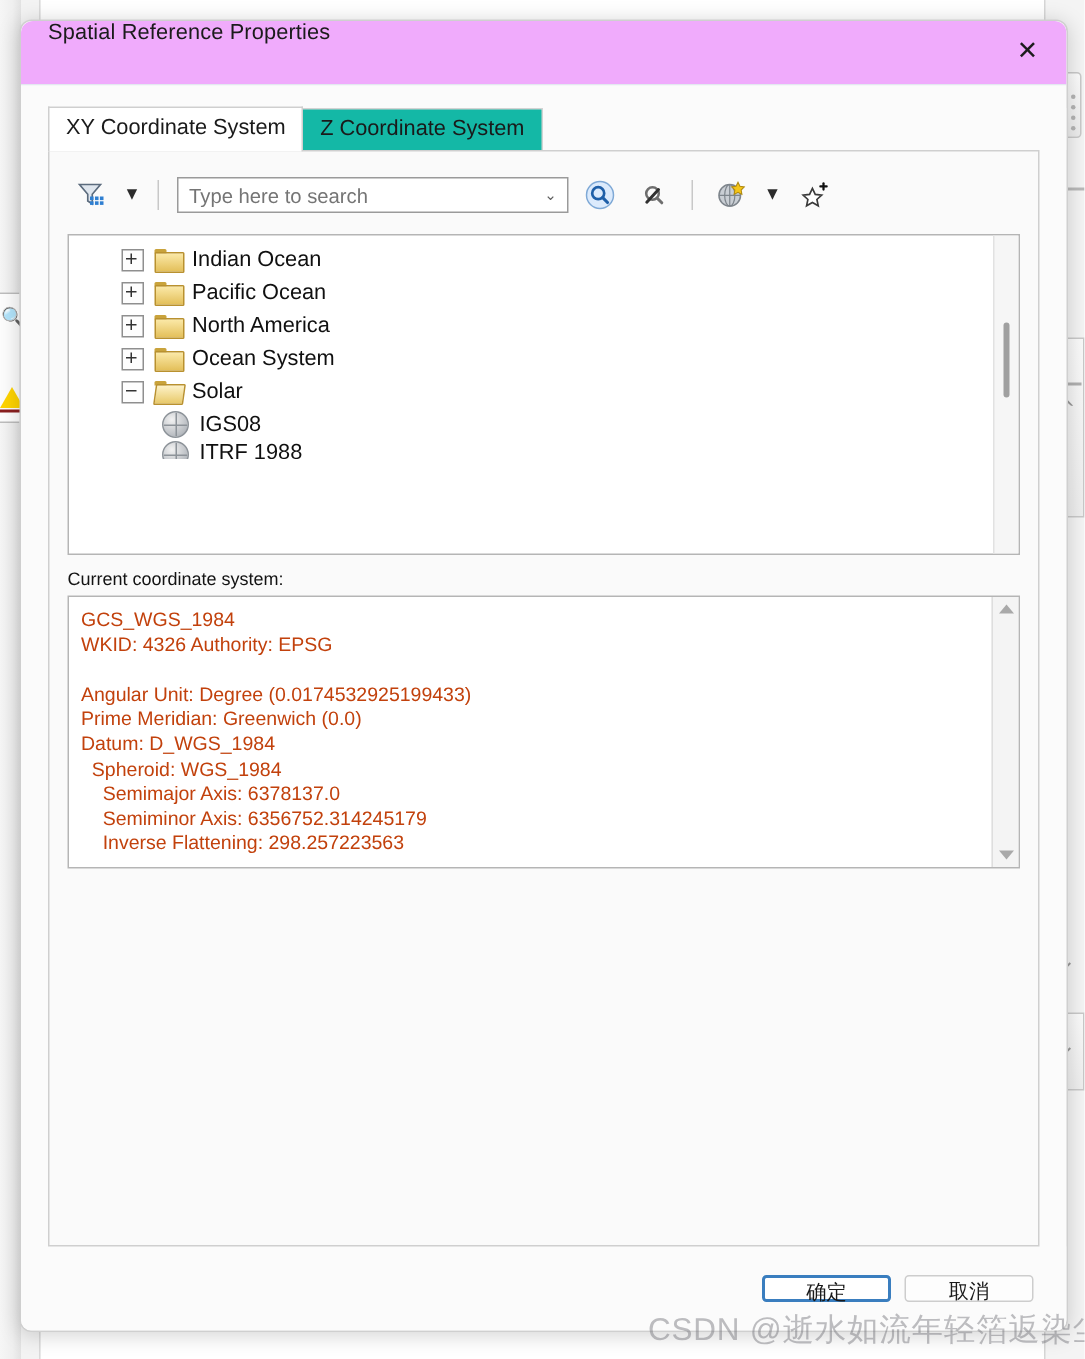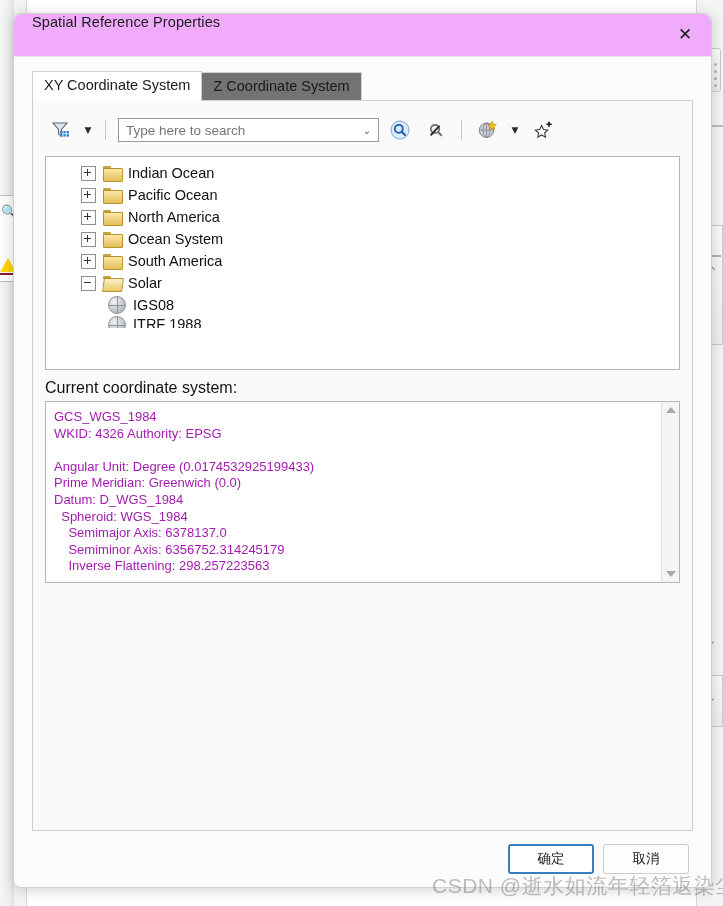--- a/index.html
+++ b/index.html
@@ -188,21 +188,21 @@
     display: flex;
     align-items: flex-end;
     background: #fbfbfb;
     margin-top: 15px;
   }
   .tab {
     font-size: 14.5px;
     padding: 4px 11px 5px 11px;
     border: 1px solid #d3d3d3;
     border-bottom: none;
-    background: #737373;
+    background: #14b8a6;
     color: #1a1a1a;
     cursor: pointer;
     position: relative;
     top: 1px;
     line-height: 19px;
   }
   .tab.active {
     background: #ffffff;
     border-color: #cfcfcf;
     z-index: 3;
@@ -278,21 +278,20 @@
   }
 
   
   .treebox {
     margin: 11px 12px 4px 12px;
     height: 212px;
     border: 1px solid #b5b5b5;
     background: #fff;
     display: flex;
     overflow: hidden;
-    flex-direction: column;
   }
   .tree {
     flex: 1;
     padding: 5px 0 0 0;
     overflow: hidden;
   }
   .tree-row {
     display: flex;
     align-items: center;
     height: 22px;
@@ -393,36 +392,36 @@
     top: 58px;
     width: 4px;
     height: 50px;
     background: #a0a0a0;
     border-radius: 2px;
   }
 
   
   .ccs-label {
     margin: 9px 0 4px 12px;
-    font-size: 16px;
+    font-size: 12px;
     color: #131313;
   }
   .ccs-box {
     margin: 0 12px 0 12px;
     height: 180px;
     border: 1px solid #b5b5b5;
     background: #fff;
     display: flex;
     overflow: hidden;
   }
   .ccs-text {
     flex: 1;
     padding: 7px 0 0 8px;
     font-size: 13px;
-    color: #a21caf;
+    color: #c2410c;
     line-height: 16.6px;
     white-space: pre;
     overflow: hidden;
     font-family: "Liberation Sans", sans-serif;
   }
   .ccs-scroll {
     width: 17px;
     background: #f4f4f4;
     border-left: 1px solid #dedede;
     display: flex;
@@ -455,21 +454,21 @@
     min-height: 56px;
     display: flex;
     align-items: center;
     justify-content: flex-end;
     padding-right: 22px;
     gap: 9px;
     background: #fbfbfb;
   }
   .btn {
     min-width: 86px;
-    height: 30px;
+    height: 18px;
     font-size: 13.5px;
     background: #fdfdfd;
     border: 1px solid #cdcdcd;
     border-radius: 3px;
     color: #1a1a1a;
     cursor: pointer;
     font-family: "Liberation Sans", sans-serif;
   }
   .btn.primary {
     border: 2px solid #3a7ebf;
@@ -627,28 +626,20 @@
 
         <div class="tree-row">
           <span class="expander plus"></span>
           <span class="folder">
               <span class="tab-top"></span>
               <span class="body"></span>
             </span>
           <span>Ocean System</span>
         </div>
 
-        <div class="tree-row">
-          <span class="expander plus"></span>
-          <span class="folder">
-              <span class="tab-top"></span>
-              <span class="body"></span>
-            </span>
-          <span>South America</span>
-        </div>
 
 
         <div class="tree-row">
           <span class="expander"></span>
           <span class="folder open">
               <span class="tab-top"></span>
               <span class="body"></span>
             </span>
           <span>Solar</span>
         </div>

